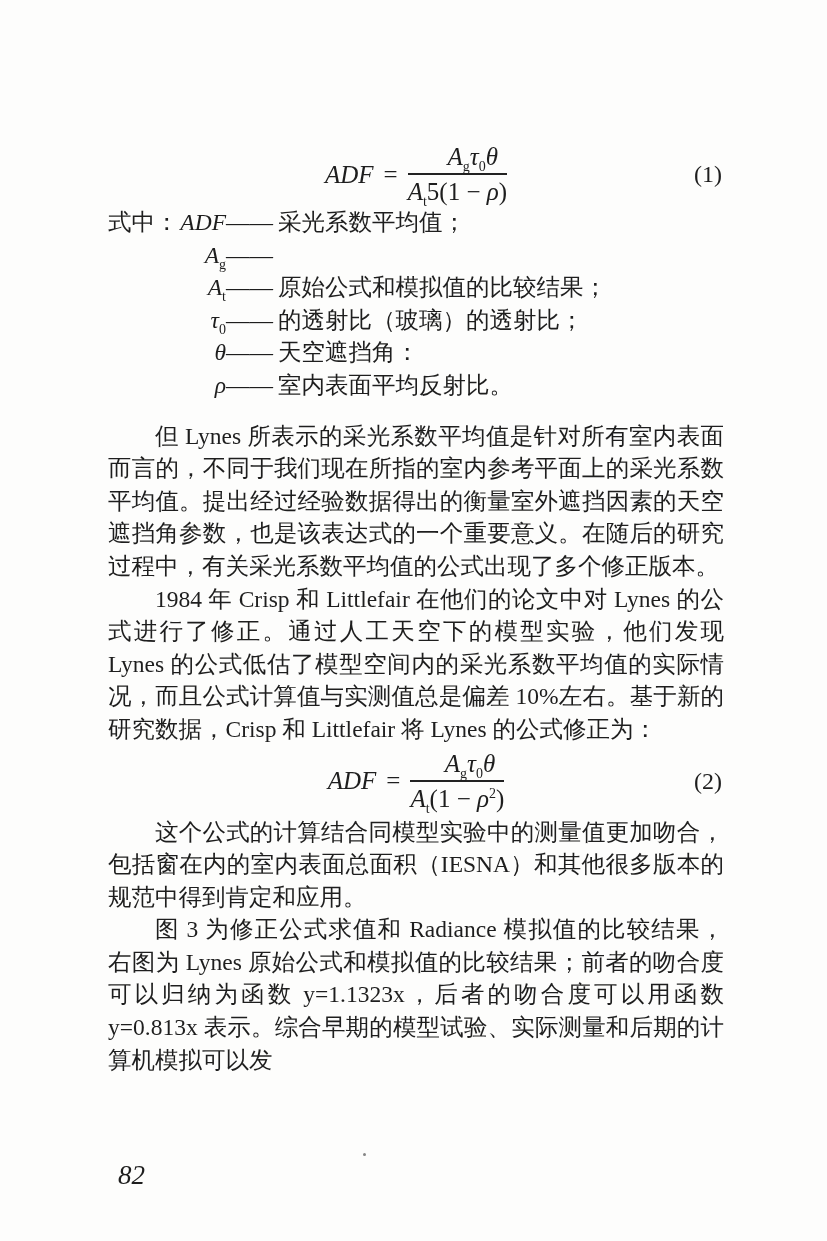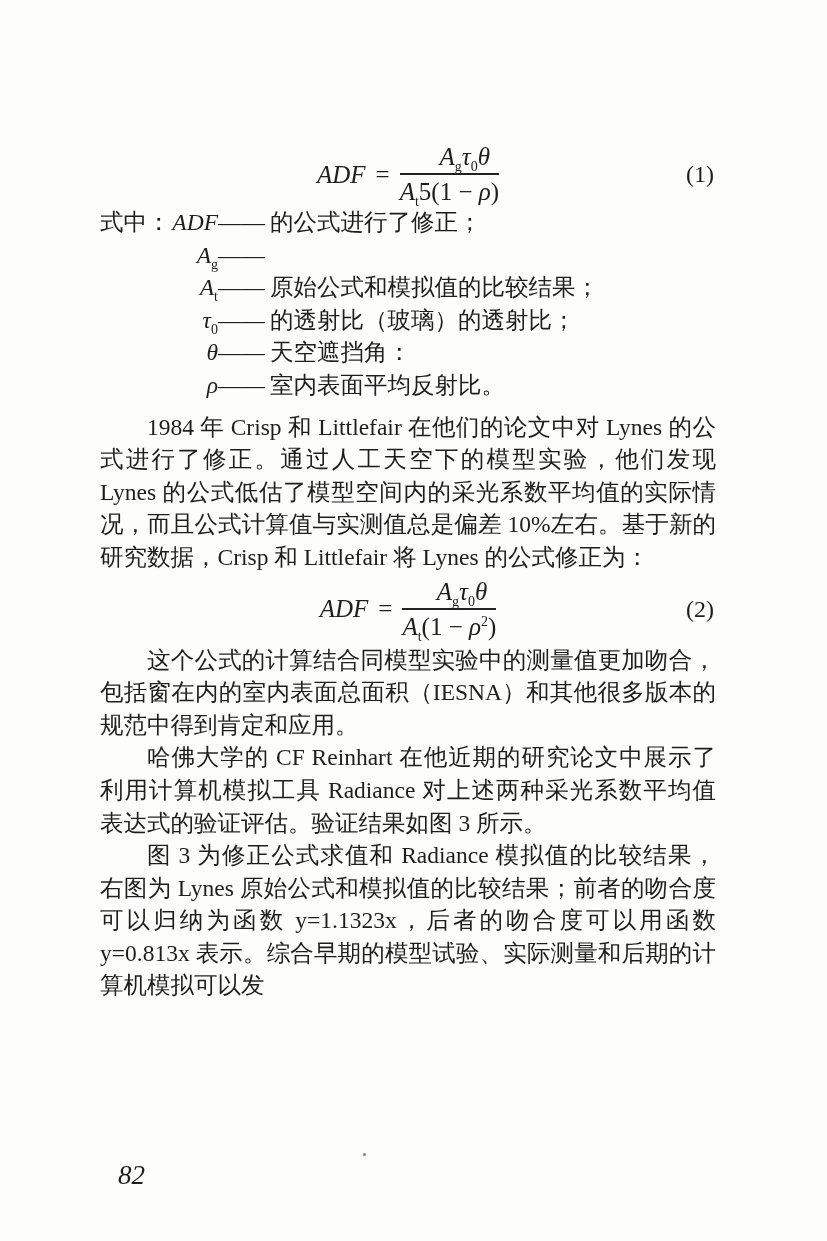--- a/index.html
+++ b/index.html
@@ -10,21 +10,21 @@
   }
   .page {
     position: relative;
     width: 827px; height: 1241px;
     background: #fdfdfc;
     color: #1e1e1e;
     overflow: hidden;
   }
   .content {
     position: absolute;
-    left: 100px; top: 142px; width: 616px;
+    left: 108px; top: 142px; width: 616px;
     font-size: 23.5px;
     line-height: 32.6px;
   }
   
   .equation {
     position: relative;
     display: flex;
     align-items: center;
     justify-content: center;
     font-size: 25px;
@@ -50,21 +50,21 @@
     font-size: 14px; font-style: normal;
     vertical-align: super; line-height: 0;
   }
   .eq-number {
     position: absolute;
     right: 2px; top: 50%;
     transform: translateY(-50%);
     font-size: 24px;
   }
   
-  .def-list { margin-bottom: 9px; }
+  .def-list { margin-bottom: 18px; }
   .def-row {
     position: relative;
     display: flex;
     align-items: baseline;
     height: 32.6px;
     white-space: nowrap;
   }
   .def-intro { position: absolute; left: 0; top: 0; }
   .def-sym { display: inline-block; width: 118px; text-align: right; }
   .def-dash { letter-spacing: 0; margin-right: 5px; }
@@ -106,21 +106,21 @@
         </span>
       </span>
       <span class="eq-number">(1)</span>
     </div>
 
     <div class="def-list">
       <div class="def-row">
         <span class="def-intro">式中：</span>
         <span class="def-sym"><span class="var">ADF</span><sub class="sym-sub"></sub></span>
         <span class="def-dash">——</span>
-        <span class="def-desc">的公式进行了修正；</span>
+        <span class="def-desc">采光系数平均值；</span>
       </div>
       <div class="def-row">
         <span class="def-sym"><span class="var">A</span><sub class="sym-sub">g</sub></span>
         <span class="def-dash">——</span>
       </div>
       <div class="def-row">
         <span class="def-sym"><span class="var">A</span><sub class="sym-sub">t</sub></span>
         <span class="def-dash">——</span>
         <span class="def-desc">原始公式和模拟值的比较结果；</span>
       </div>
@@ -134,34 +134,34 @@
         <span class="def-dash">——</span>
         <span class="def-desc">天空遮挡角：</span>
       </div>
       <div class="def-row">
         <span class="def-sym"><span class="var">ρ</span><sub class="sym-sub"></sub></span>
         <span class="def-dash">——</span>
         <span class="def-desc">室内表面平均反射比。</span>
       </div>
     </div>
 
+    <p class="para">但 Lynes 所表示的采光系数平均值是针对所有室内表面而言的，不同于我们现在所指的室内参考平面上的采光系数平均值。提出经过经验数据得出的衡量室外遮挡因素的天空遮挡角参数，也是该表达式的一个重要意义。在随后的研究过程中，有关采光系数平均值的公式出现了多个修正版本。</p>
     <p class="para">1984 年 Crisp 和 Littlefair 在他们的论文中对 Lynes 的公式进行了修正。通过人工天空下的模型实验，他们发现 Lynes 的公式低估了模型空间内的采光系数平均值的实际情况，而且公式计算值与实测值总是偏差 10%左右。基于新的研究数据，Crisp 和 Littlefair 将 Lynes 的公式修正为：</p>
 
     <div class="equation eq-second">
       <span class="eq-body">
         <span class="var">ADF</span>
         <span class="eq-sign">=</span>
         <span class="frac">
           <span class="frac-num"><span class="var">A</span><sub class="sym-sub">g</sub><span class="var">τ</span><sub class="sym-sub">0</sub><span class="var">θ</span></span>
           <span class="frac-den"><span class="var">A</span><sub class="sym-sub">t</sub><span>(1 − </span><span class="var">ρ</span><sup class="sym-sup">2</sup><span>)</span></span>
         </span>
       </span>
       <span class="eq-number">(2)</span>
     </div>
 
     <p class="para">这个公式的计算结合同模型实验中的测量值更加吻合，包括窗在内的室内表面总面积（IESNA）和其他很多版本的规范中得到肯定和应用。</p>
-    <p class="para">哈佛大学的 CF Reinhart 在他近期的研究论文中展示了利用计算机模拟工具 Radiance 对上述两种采光系数平均值表达式的验证评估。验证结果如图 3 所示。</p>
     <p class="para">图 3 为修正公式求值和 Radiance 模拟值的比较结果，右图为 Lynes 原始公式和模拟值的比较结果；前者的吻合度可以归纳为函数 y=1.1323x，后者的吻合度可以用函数 y=0.813x 表示。综合早期的模型试验、实际测量和后期的计算机模拟可以发</p>
   </div>
 
   <div class="page-number">82</div>
   <div class="speck"></div>
 </div>
 
 </body></html>

